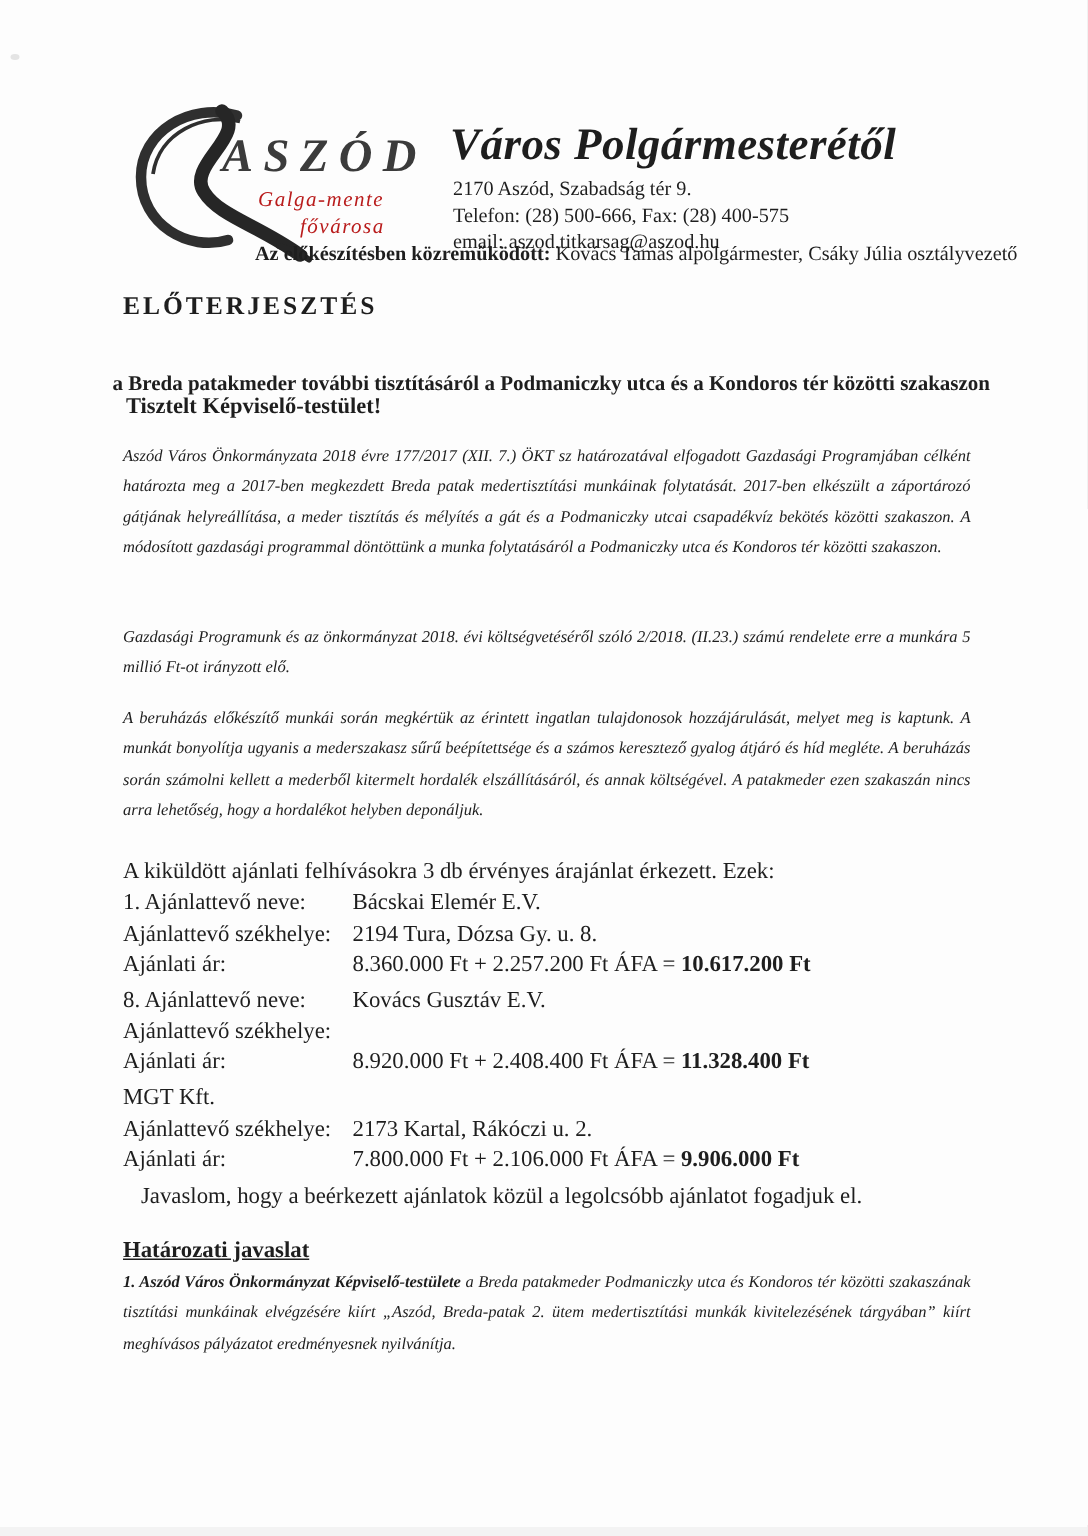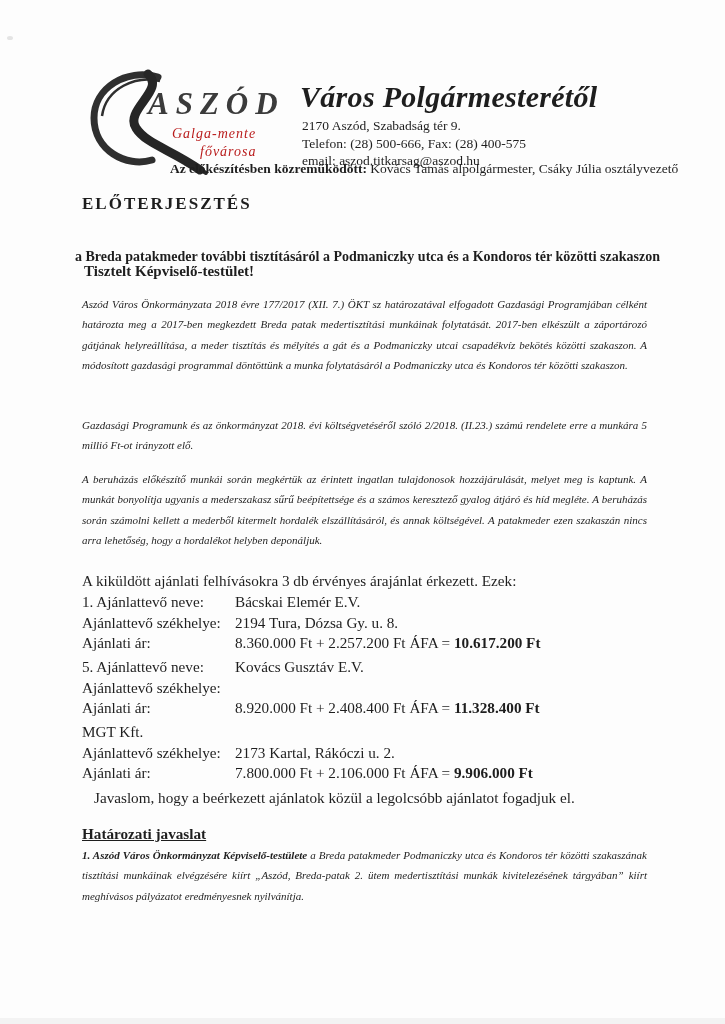--- a/index.html
+++ b/index.html
@@ -128,21 +128,21 @@
         <span class="oval">2194 Tura, Dózsa Gy. u. 8.</span>
       </div>
     <div class="orow">
         <span class="olabel">Ajánlati ár:</span>
         <span class="oval"><span>8.360.000 Ft + 2.257.200 Ft ÁFA = </span><span class="b">10.617.200 Ft</span></span>
       </div>
   </div>
 
   <div class="abs offer offer-2">
     <div class="orow">
-        <span class="olabel">5. Ajánlattevő neve:</span>
+        <span class="olabel">8. Ajánlattevő neve:</span>
         <span class="oval">Kovács Gusztáv E.V.</span>
       </div>
     <div class="orow">
         <span class="olabel">Ajánlattevő székhelye:</span>
       </div>
     <div class="orow">
         <span class="olabel">Ajánlati ár:</span>
         <span class="oval"><span>8.920.000 Ft + 2.408.400 Ft ÁFA = </span><span class="b">11.328.400 Ft</span></span>
       </div>
   </div>

